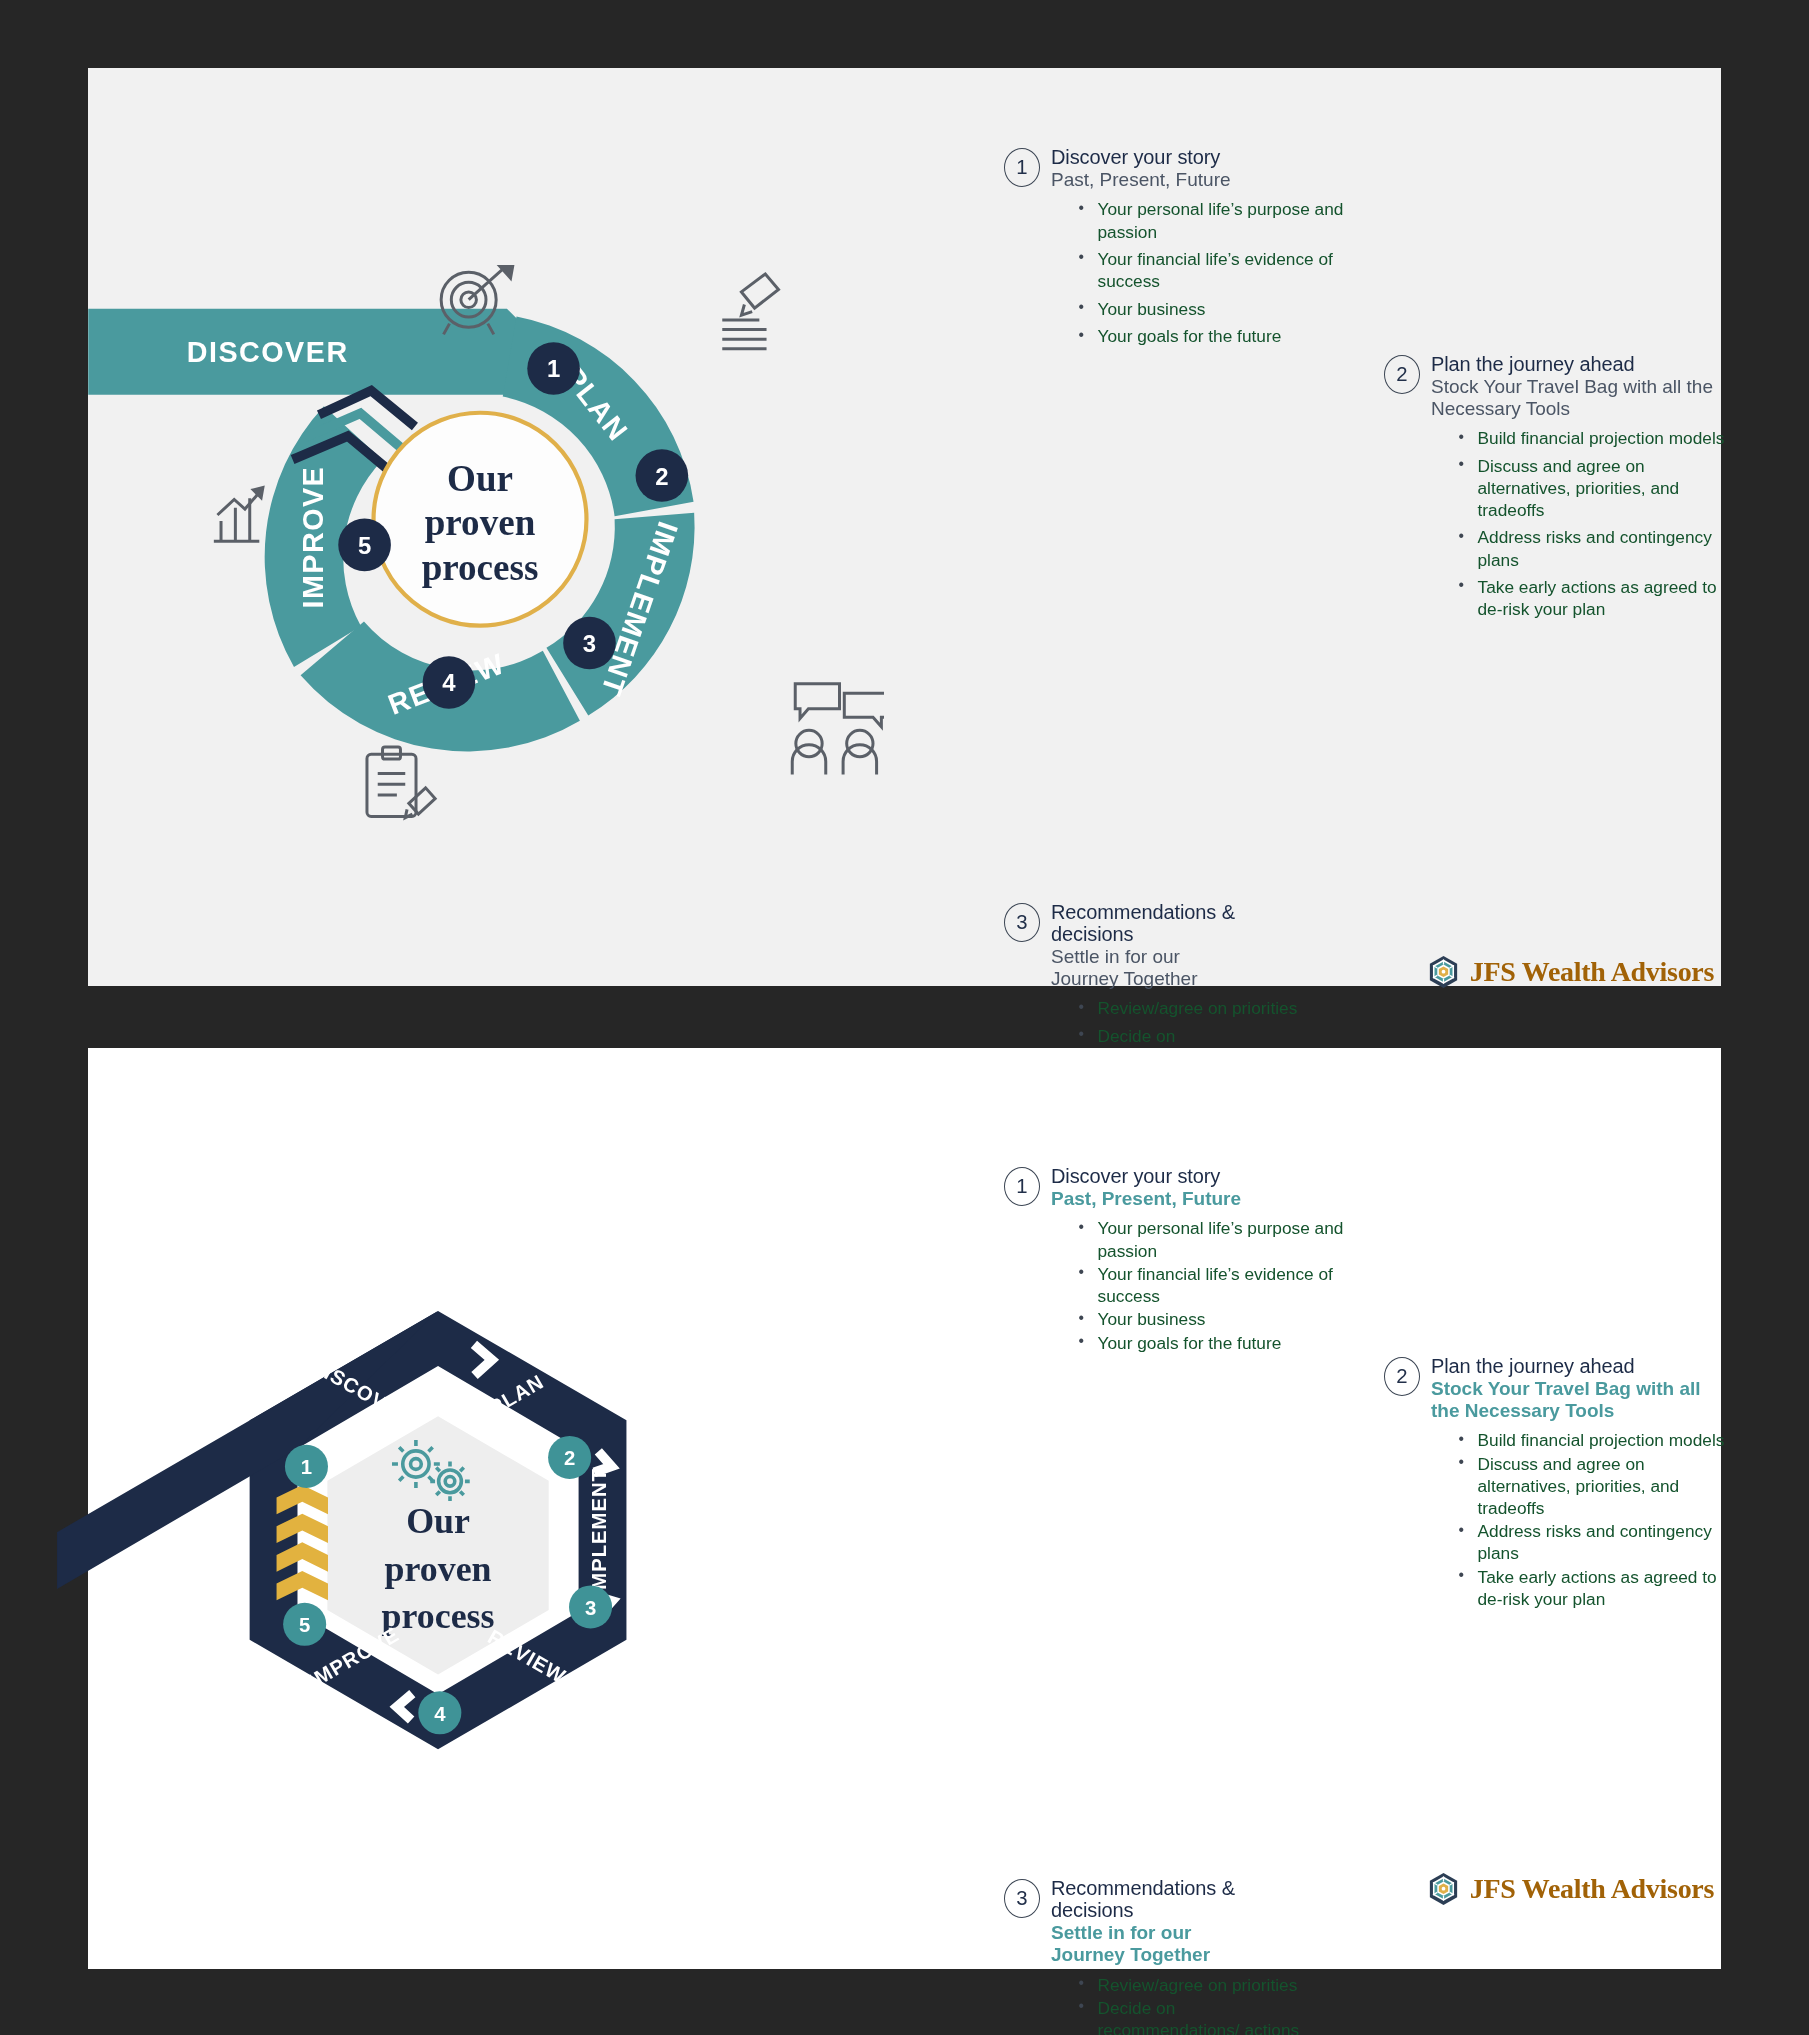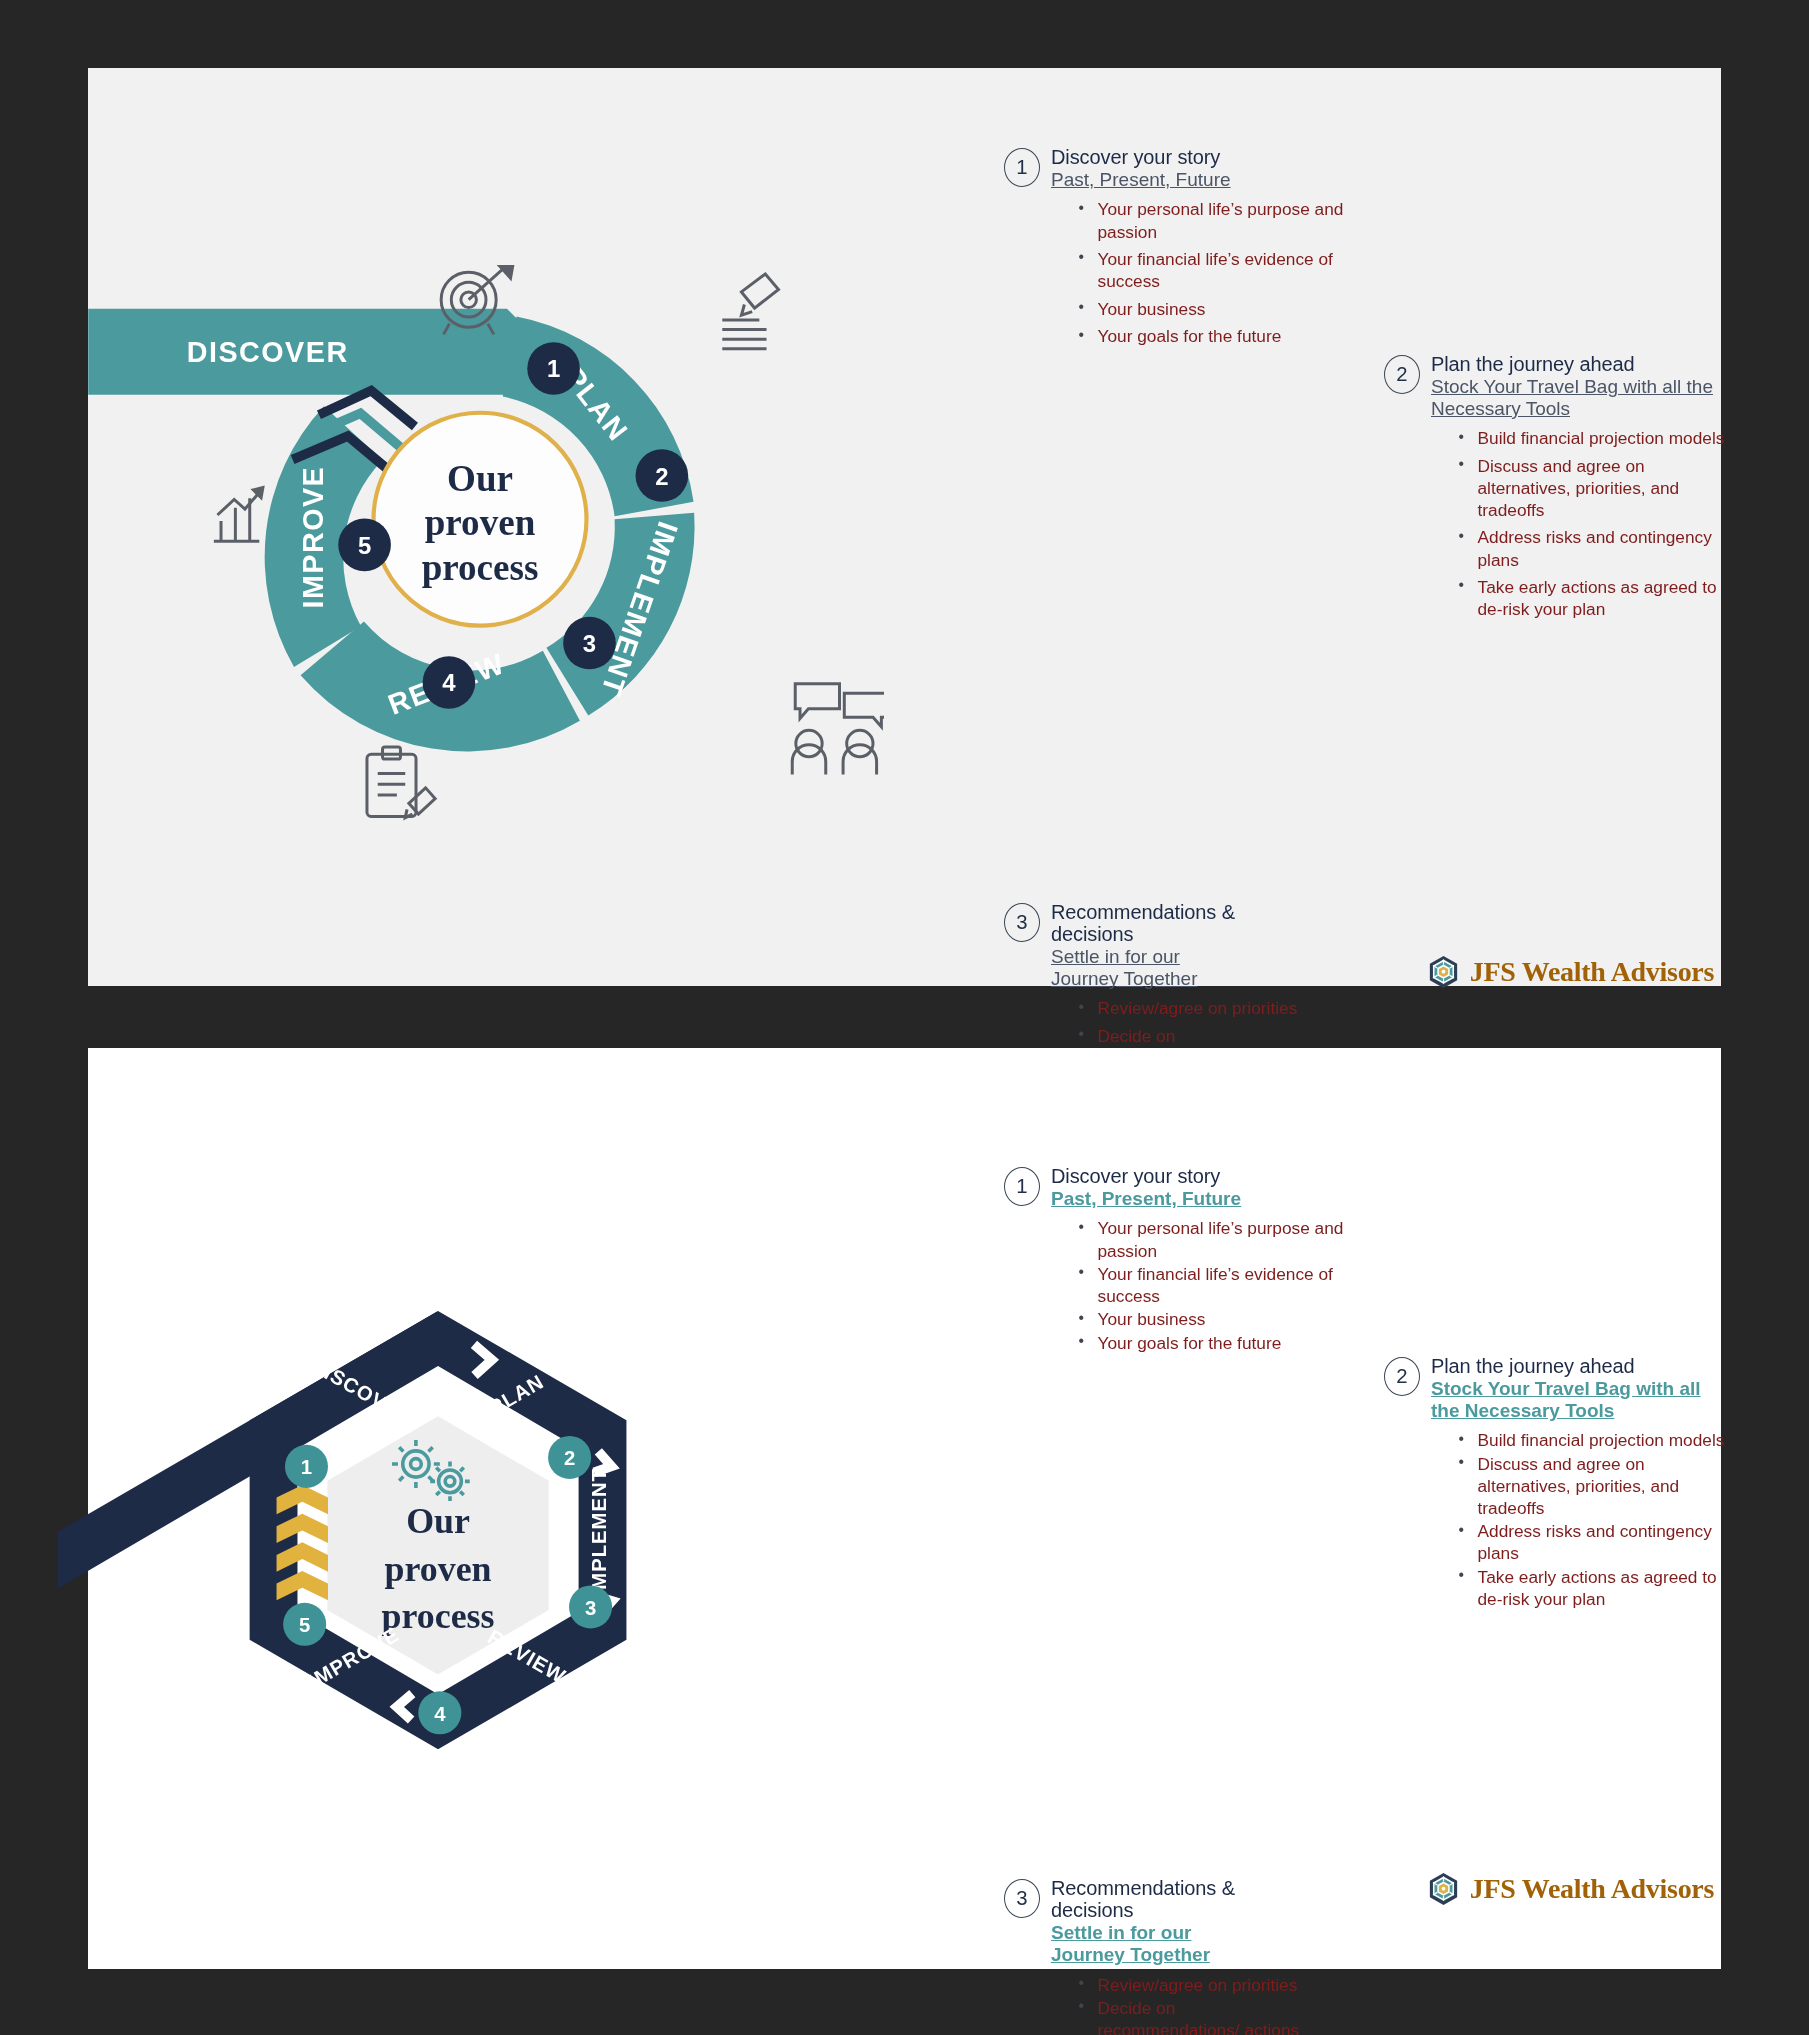--- a/index.html
+++ b/index.html
@@ -28,27 +28,27 @@
     display:flex;align-items:center;justify-content:center;
     font-size:20.3px;color:#22304a;font-weight:400;
     background:transparent;
   }
   .step-body{margin-left:47px;}
   .step-title{
     font-size:20px;font-weight:normal;color:#1d2b47;
     line-height:1.10;letter-spacing:-0.1px;margin:0 0 1.2px 0;
   }
   .step-sub{
-    font-size:19px;line-height:1.16;margin:0 0 7.2px 0;text-decoration:underline;
+    font-size:19px;line-height:1.16;margin:0 0 7.2px 0;
   }
   .card--top .step-sub{color:#4b5565;font-weight:normal;}
   .card--bottom .step-sub{color:#4a9a9e;font-weight:bold;}
   .bullets{list-style:none;margin:0;padding:0 0 0 27.5px;}
   .bullets li{
-    position:relative;font-size:17.3px;line-height:1.28;color:#7f1d1d;
+    position:relative;font-size:17.3px;line-height:1.28;color:#14532d;
     margin-bottom:1.2px;padding-left:19px;
   }
   .card--top .bullets li{margin-bottom:5.4px;}
   .bullets li::before{
     content:"\2022";position:absolute;left:0;top:-0.6px;font-size:15.6px;color:#3e4652;
   }
 
   
   .card--top .s1{top:78px;}
   .card--top .s2{top:78px;}

